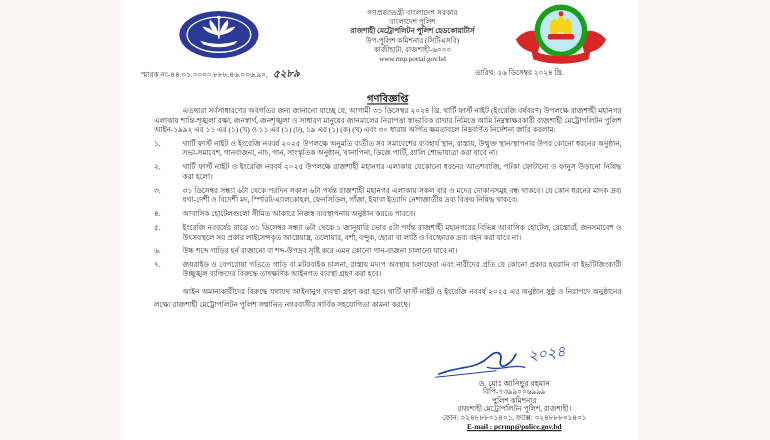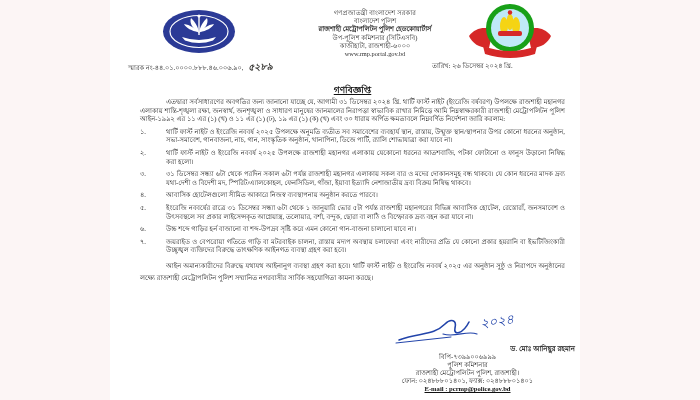--- a/index.html
+++ b/index.html
@@ -49,21 +49,21 @@
   .item { display:flex; margin-top:4px; }
   .item .no { flex:none; width:26px; }
   .item .txt { flex:1; text-align:justify; }
   .closing { text-indent:26px; margin-top:5px; line-height:12.5px; }
   
   .sig-block {
     position:absolute; left:250px; top:310px; width:215px;
     text-align:center; font-size:6.6px; line-height:8.1px; color:#222;
   }
   .sig-scribble { width:150px; height:37px; display:block; margin:0 auto -2px auto; }
-  .sig-name { font-weight:bold; font-size:7px;text-align:right; }
+  .sig-name { font-weight:normal; font-size:7px; }
   .sig-email { font-weight:bold; text-decoration:underline; color:#111; }
 </style>
 </head>
 <body>
 
 <div class="page">
 
   <svg class="logo-left" viewBox="0 0 74 45">
     <ellipse cx="37" cy="22.5" rx="36" ry="21.5" fill="#2b3a96"></ellipse>
     <ellipse cx="37" cy="22.5" rx="29" ry="16" fill="none" stroke="#ffffff" stroke-width="1.2"></ellipse>

